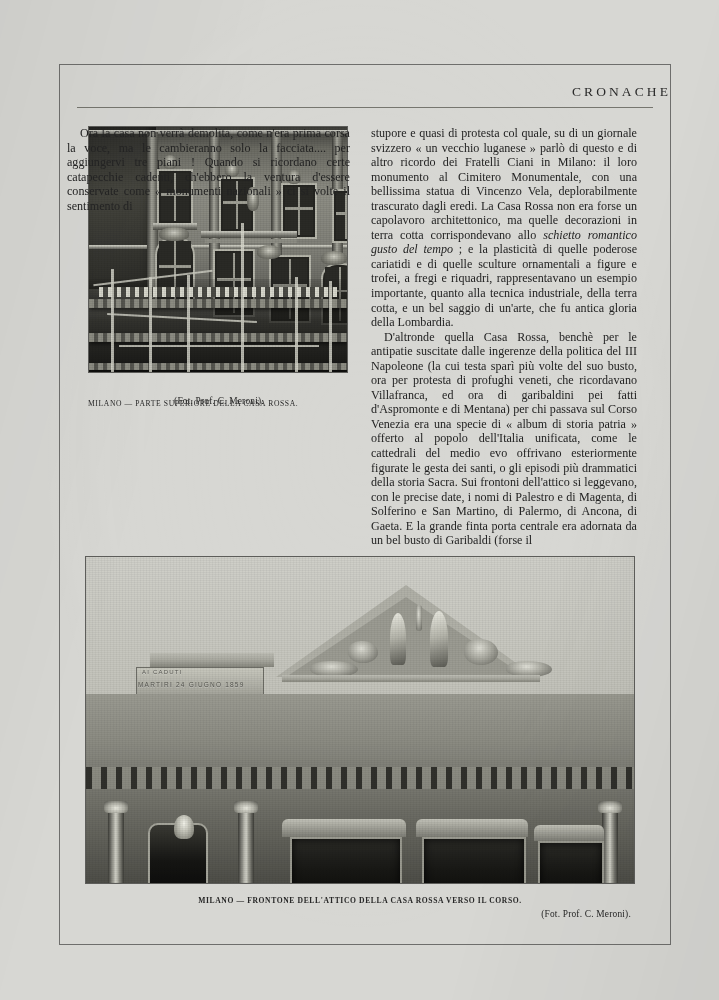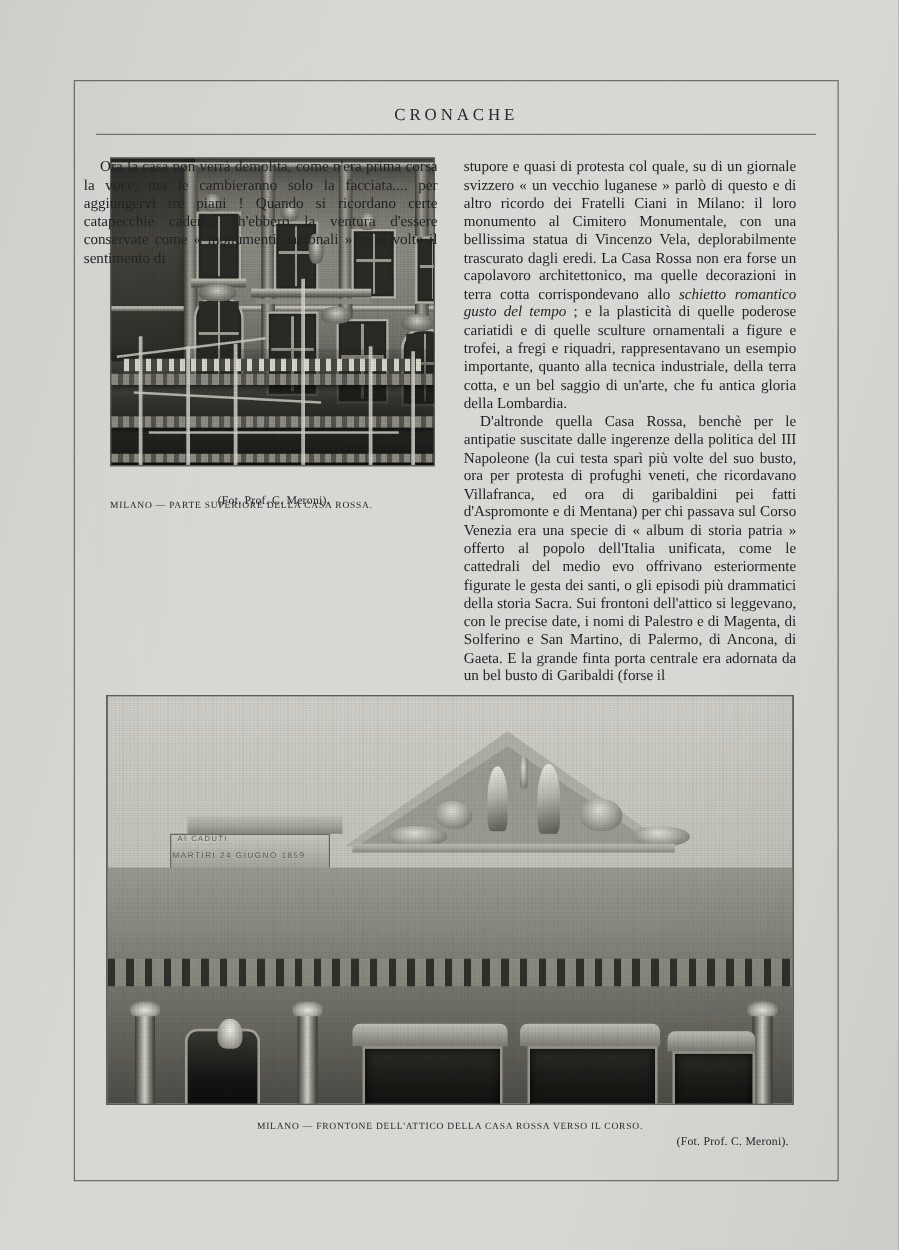--- a/index.html
+++ b/index.html
@@ -37,21 +37,21 @@
     height: 881px;
     border: 1px solid #6e6e6c;
     box-sizing: border-box;
   }
 
   .header-title {
     position: absolute;
     left: 59px;
     top: 84px;
     width: 612px;
-    text-align: center;
+    text-align: right;
     font-size: 13.5px;
     letter-spacing: 3.1px;
     color: #2a2a2a;
     font-family: "Liberation Serif", "DejaVu Serif", serif;
   }
   .header-rule {
     position: absolute;
     left: 77px;
     top: 107px;
     width: 576px;
@@ -126,21 +126,21 @@
     position: absolute;
     font-size: 9.4px;
     letter-spacing: .2px;
     color: #262626;
     font-variant: normal;
     text-transform: none;
   }
 
   .cap-top-line  { left: 88px; top: 399px; width: 262px; }
   .cap-top-cred  { left: 88px; top: 396px; width: 262px; text-align: center; }
-  .cap-bot-line  { left: 85px; top: 896px; width: 550px; text-align: center; }
+  .cap-bot-line  { left: 85px; top: 896px; width: 550px; text-align: center; font-weight: bold; }
   .cap-bot-cred  { left: 85px; top: 909px; width: 550px; text-align: right; padding-right: 4px; box-sizing: border-box;}
 
   .folio {
     position: absolute;
     left: 0; right: 0;
     top: 957px;
     text-align: center;
     font-size: 11.5px;
     letter-spacing: 1px;
     color: #333;

